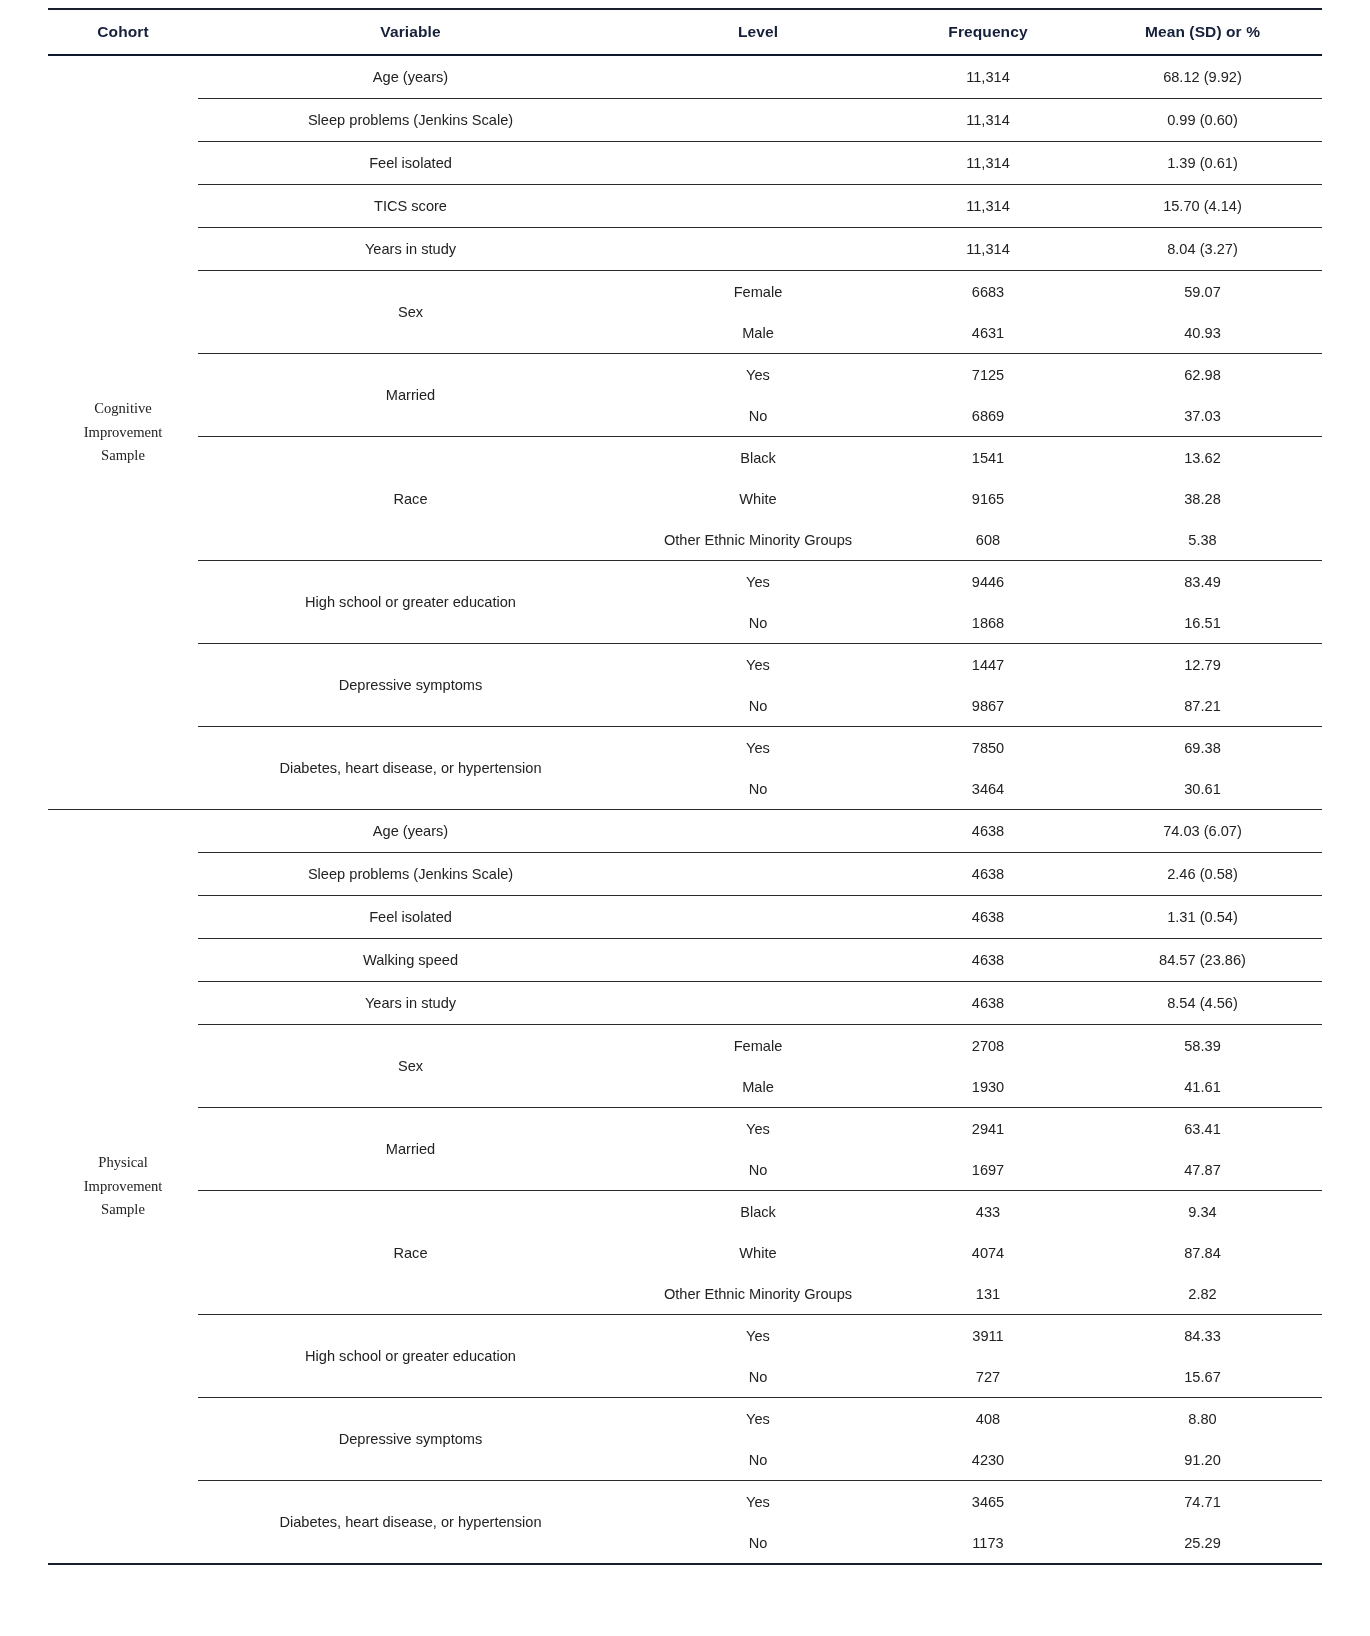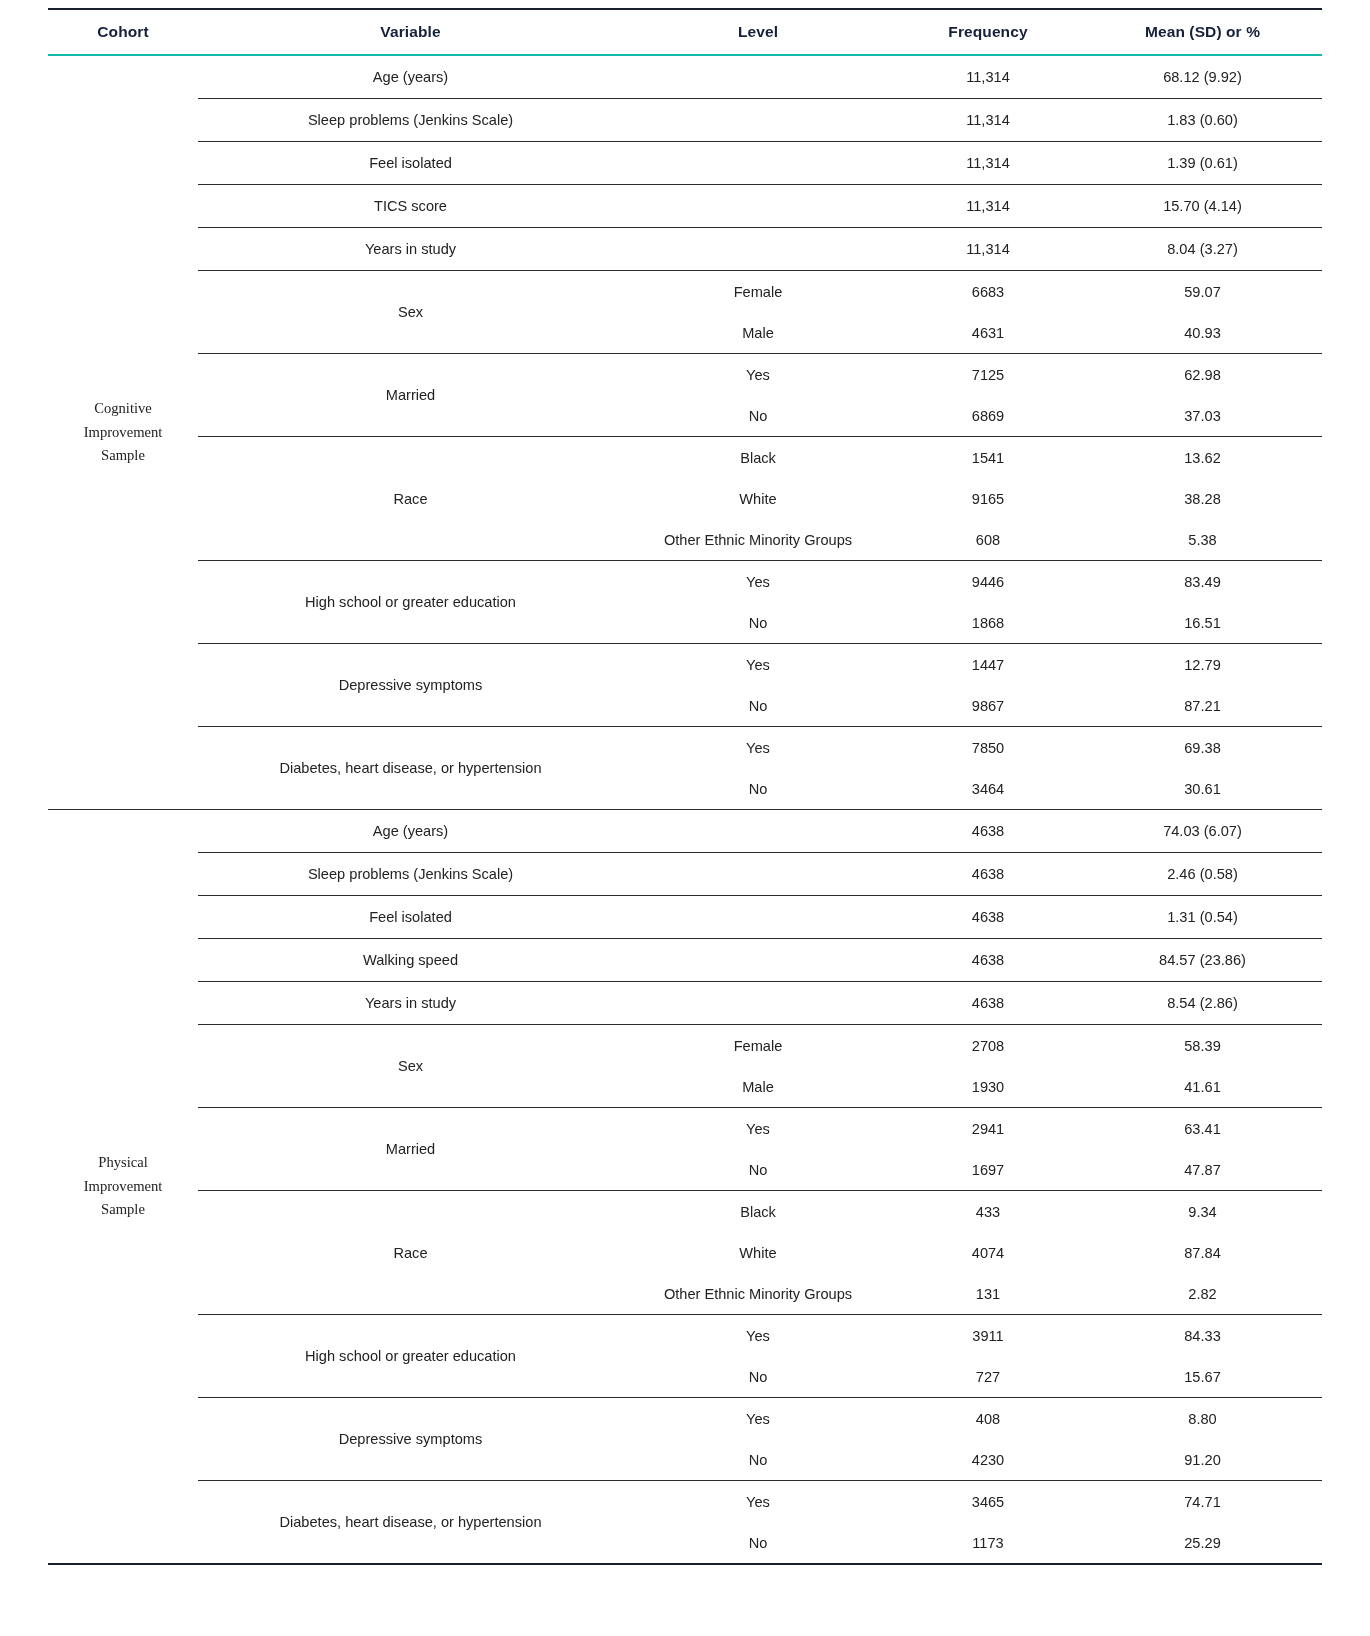--- a/index.html
+++ b/index.html
@@ -40,21 +40,21 @@
     font-size: 15.5px;
     font-weight: bold;
     text-align: center;
     padding: 13px 4px 13px 4px;
     letter-spacing: 0.1px;
     color: #16203a;
     vertical-align: middle;
   }
   thead tr.head-row {
     border-top: 2px solid #1a1f2e;
-    border-bottom: 2px solid #14b8a6;
+    border-bottom: 2px solid #0f172a;
   }
   thead th .ital { }
 
   tbody td {
     font-size: 14.6px;
     text-align: center;
     color: #222;
     vertical-align: middle;
     padding: 0 4px;
   }
@@ -112,21 +112,21 @@
           <td class="cohort-cell" rowspan="18"><span>Cognitive</span><br><span>Improvement</span><br><span>Sample</span></td>
           <td class="variable" rowspan="1">Age (years)</td>
           <td class="level"></td>
           <td class="freq">11,314</td>
           <td class="mean">68.12 (9.92)</td>
         </tr>
         <tr class="single-row sep-top">
           <td class="variable" rowspan="1">Sleep problems (Jenkins Scale)</td>
           <td class="level"></td>
           <td class="freq">11,314</td>
-          <td class="mean">1.83 (0.60)</td>
+          <td class="mean">0.99 (0.60)</td>
         </tr>
         <tr class="single-row sep-top">
           <td class="variable" rowspan="1">Feel isolated</td>
           <td class="level"></td>
           <td class="freq">11,314</td>
           <td class="mean">1.39 (0.61)</td>
         </tr>
         <tr class="single-row sep-top">
           <td class="variable" rowspan="1">TICS score</td>
           <td class="level"></td>
@@ -232,21 +232,21 @@
         <tr class="single-row sep-top">
           <td class="variable" rowspan="1">Walking speed</td>
           <td class="level"></td>
           <td class="freq">4638</td>
           <td class="mean">84.57 (23.86)</td>
         </tr>
         <tr class="single-row sep-top">
           <td class="variable" rowspan="1">Years in study</td>
           <td class="level"></td>
           <td class="freq">4638</td>
-          <td class="mean">8.54 (2.86)</td>
+          <td class="mean">8.54 (4.56)</td>
         </tr>
         <tr class="multi-row sep-top">
           <td class="variable" rowspan="2">Sex</td>
           <td class="level">Female</td>
           <td class="freq">2708</td>
           <td class="mean">58.39</td>
         </tr>
         <tr class="multi-row">
           <td class="level">Male</td>
           <td class="freq">1930</td>

